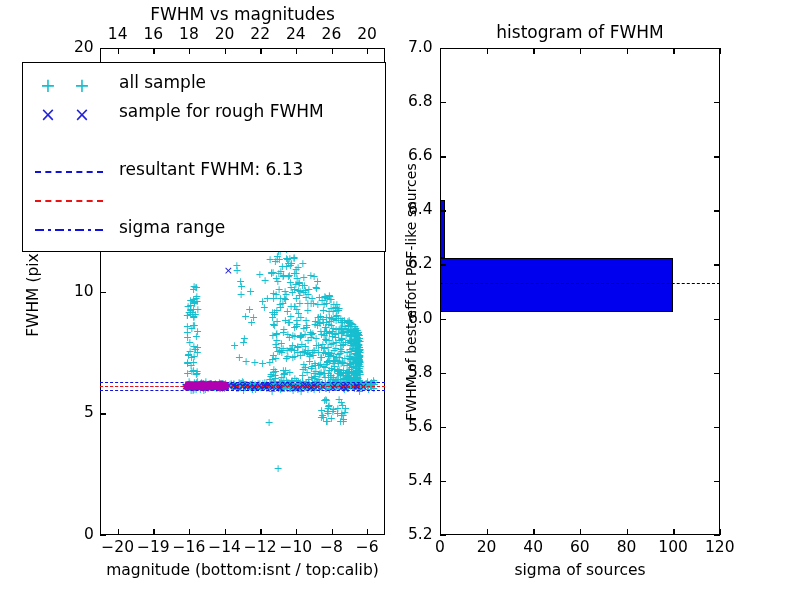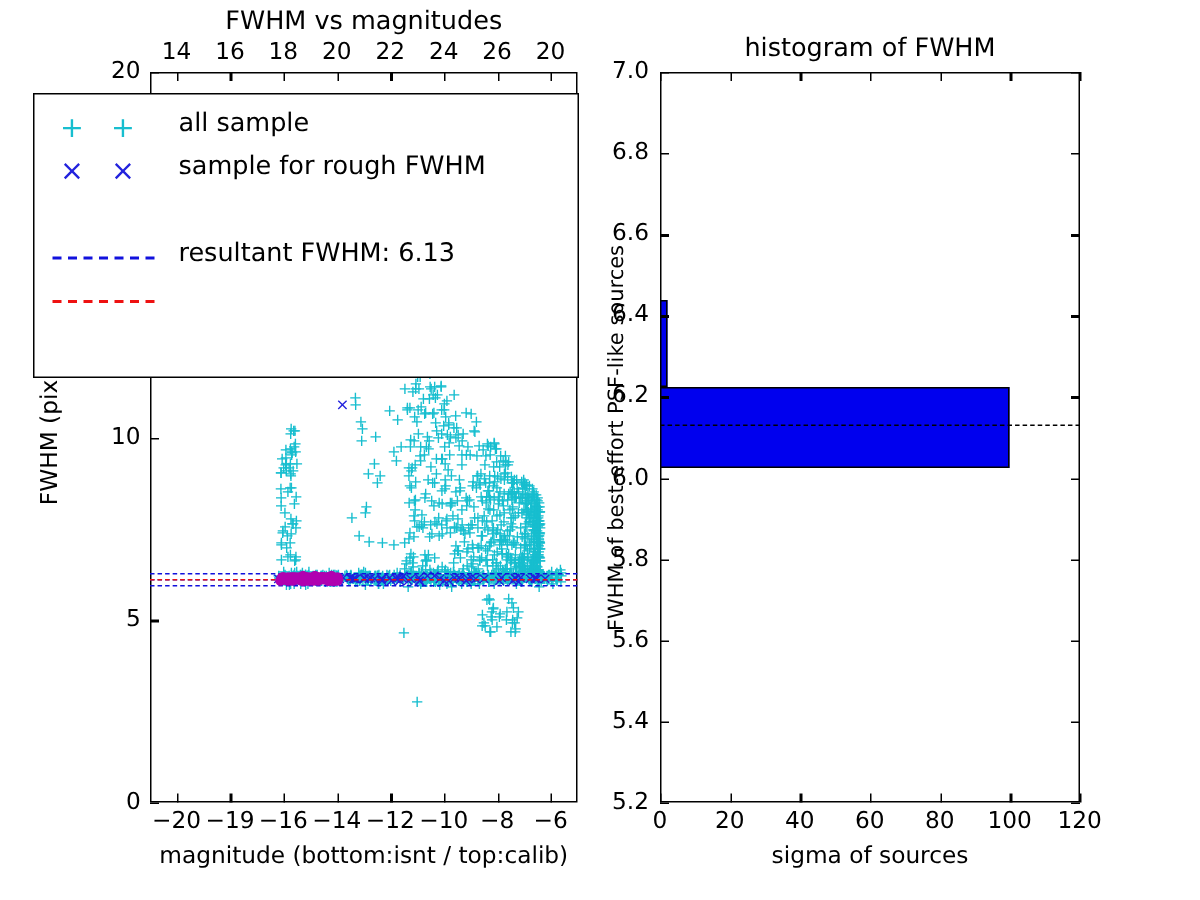--- a/index.html
+++ b/index.html
@@ -1547,20 +1547,24 @@
         <div class="lg-m" style="left: 48px; color: rgb(34, 34, 221);">×</div>
         <div class="lg-text">sample for rough FWHM</div>
       </div>
       <div class="lg-row" style="left: 0px; top: 95px; width: 364px;">
         <div class="lg-line" style="border-top: 2px dashed rgb(17, 17, 221);"></div>
         <div class="lg-text">resultant FWHM: 6.13</div>
       </div>
       <div class="lg-row" style="left: 0px; top: 124px; width: 364px;">
         <div class="lg-line" style="border-top: 2px dashed rgb(238, 17, 17);"></div>
       </div>
+      <div class="lg-row" style="left: 0px; top: 153px; width: 364px;">
+        <div class="lg-line" style="border-top: none; height: 2px; background: repeating-linear-gradient(to right, rgb(17, 17, 221) 0px, rgb(17, 17, 221) 9px, transparent 9px, transparent 13px, rgb(17, 17, 221) 13px, rgb(17, 17, 221) 16px, transparent 16px, transparent 20px);"></div>
+        <div class="lg-text">sigma range</div>
+      </div>
     </div>
 
   <div class="title" id="r-title" style="left: 580px; top: 24px; transform: translateX(-50%);">histogram of FWHM</div>
 
   <div class="axis-frame" id="r-frame" style="left: 440px; top: 48px; width: 280px; height: 487px;"></div>
 
   <div class="layer" id="r-layer" style="left: 440px; top: 48px; width: 280px; height: 487px;">
       <div class="bar" style="left: 0px; top: 209.681px; width: 233.333px; height: 54.1111px; background: rgb(0, 0, 238);"></div>
       <div class="bar" style="left: 0px; top: 151.511px; width: 4.66667px; height: 58.1694px; background: rgb(0, 0, 238);"></div>
       <div class="hist-dash" style="left: 0px; width: 280px; top: 235.383px; border-top-color: rgb(0, 0, 0);"></div>

